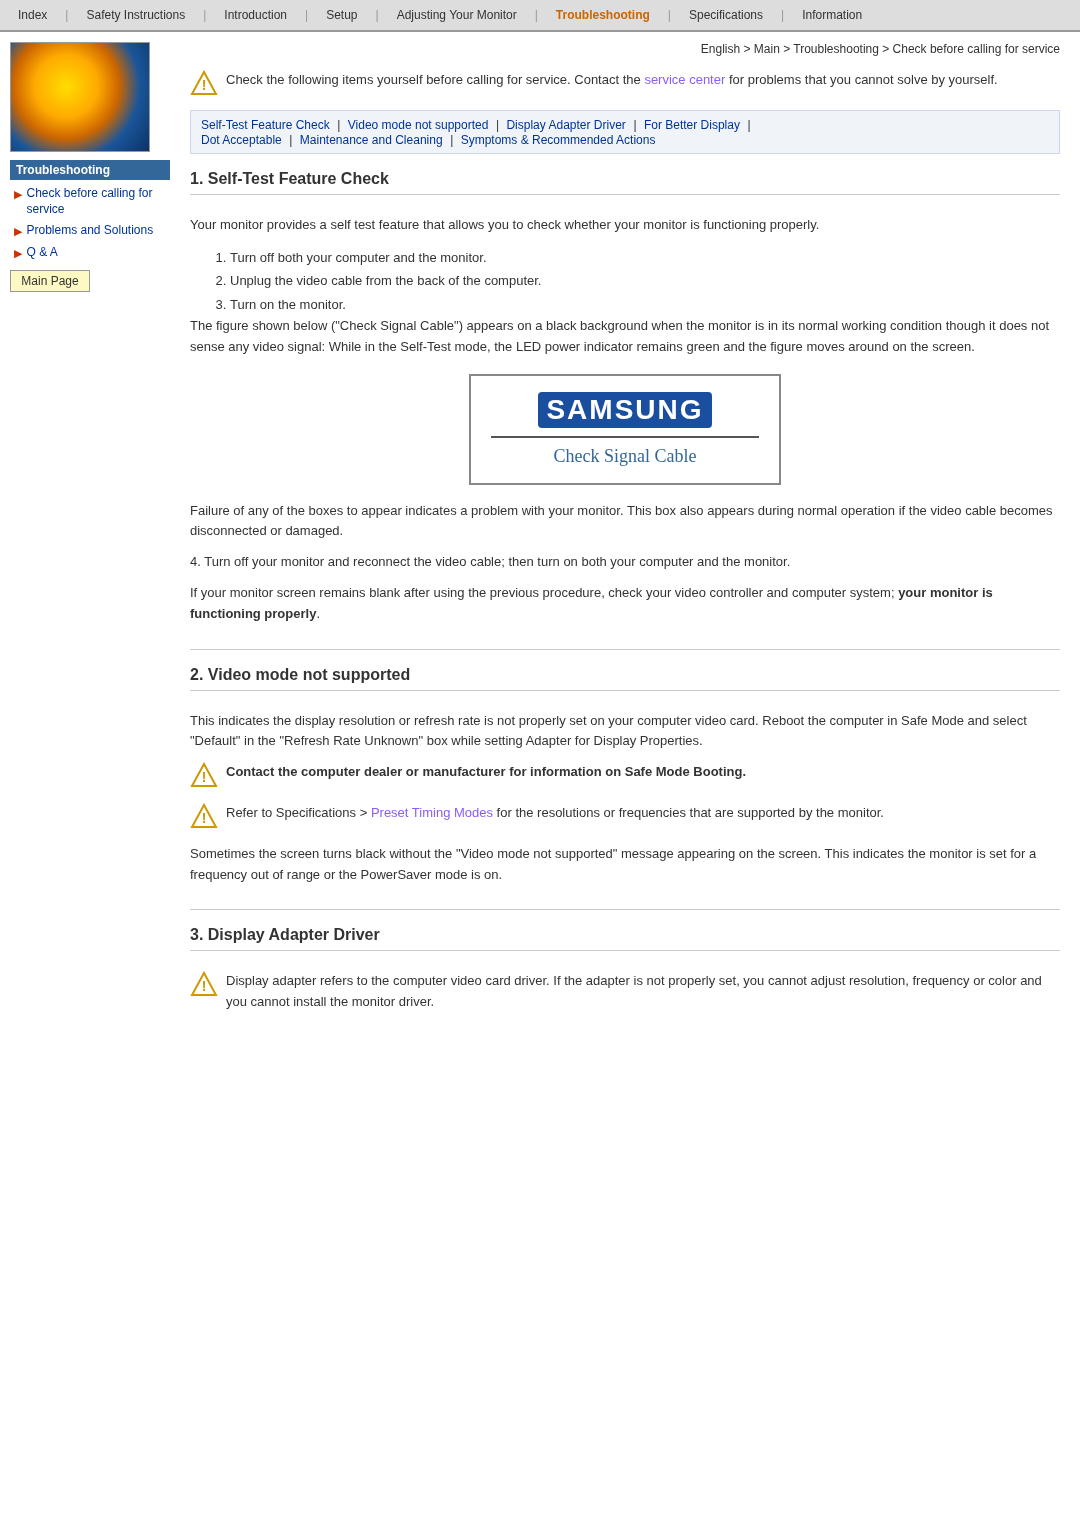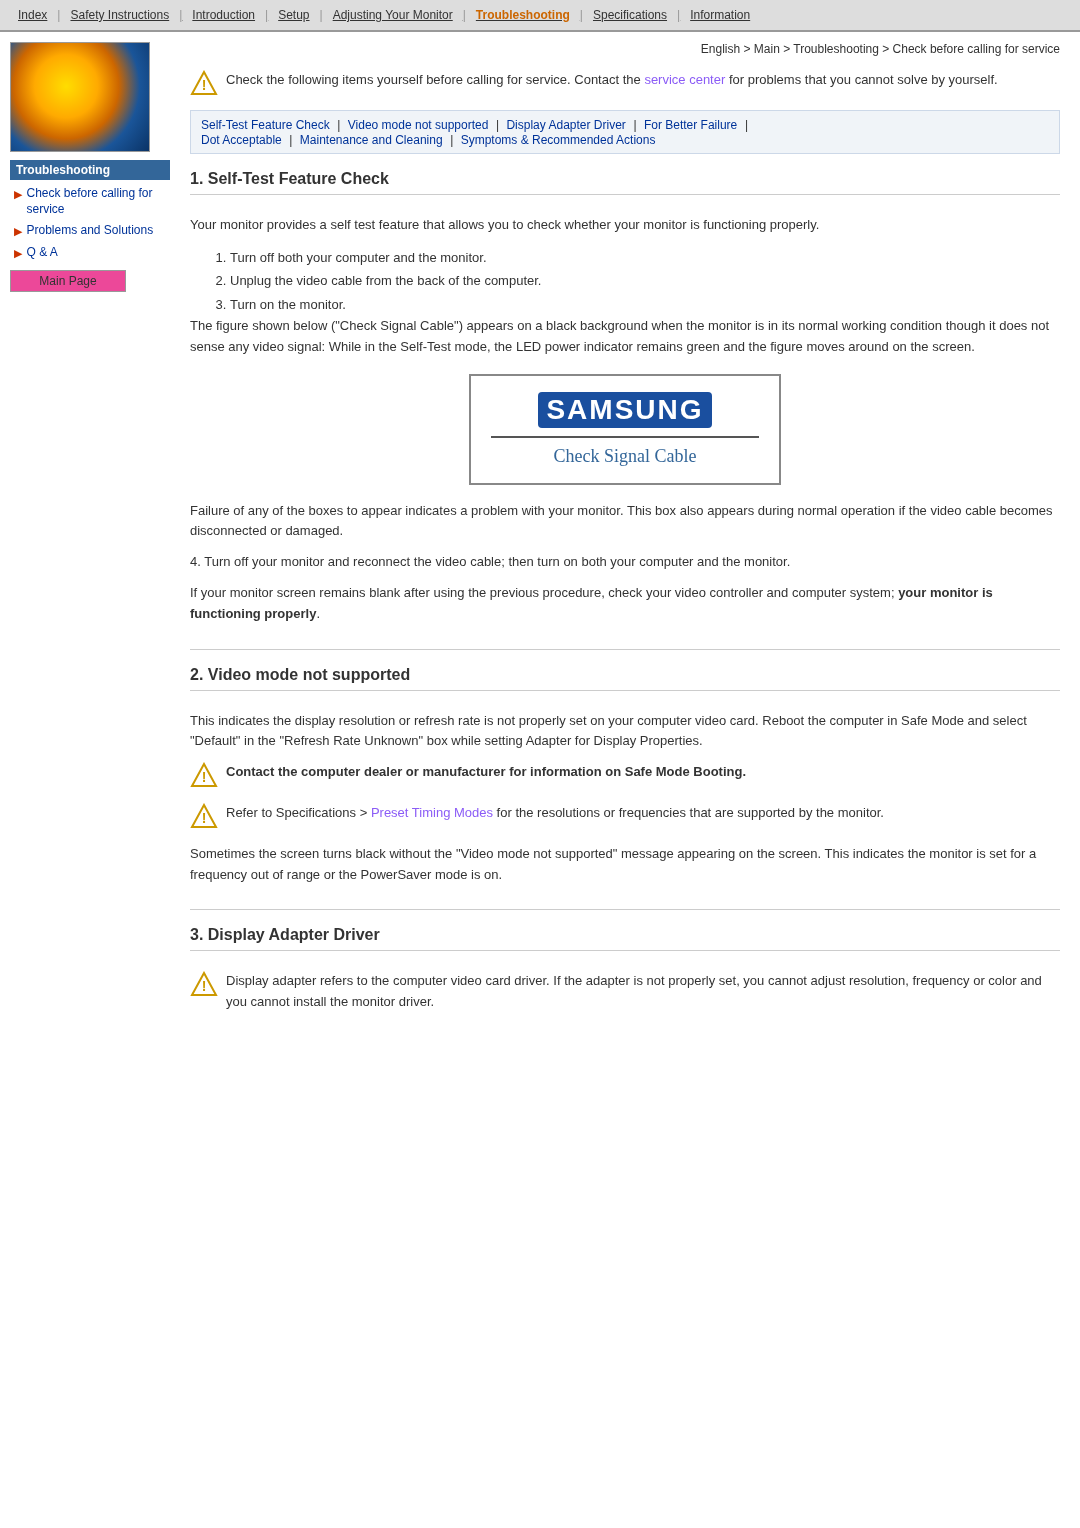--- a/index.html
+++ b/index.html
@@ -5,22 +5,21 @@
     * { margin: 0; padding: 0; box-sizing: border-box; }
     body { font-family: Arial, sans-serif; font-size: 13px; color: #333; background: #fff; width: 1080px; }
 
     
     .nav-bar {
       background: #ddd;
       border-bottom: 2px solid #999;
       display: flex;
       align-items: center;
       padding: 4px 8px;
-      gap: 0;
-      text-decoration: underline;
+      gap: 8px;
     }
     .nav-item {
       padding: 4px 10px;
       font-size: 12px;
       color: #333;
       cursor: pointer;
       white-space: nowrap;
     }
     .nav-item.active {
       color: #cc6600;
@@ -79,29 +78,29 @@
       color: #cc3300;
       font-size: 11px;
       margin-top: 1px;
       flex-shrink: 0;
     }
     .sidebar-nav-item span {
       line-height: 1.3;
     }
     .main-page-btn {
       display: block;
-      background: #ec4899;
+      background: #fef9c3;
       border: 1px solid #999;
       text-align: center;
       padding: 3px 6px;
       font-size: 12px;
       color: #333;
       cursor: pointer;
       margin-top: 8px;
-      width: 116px;
+      width: 80px;
     }
 
     
     .content {
       flex: 1;
       padding: 0 10px;
     }
 
     
     .breadcrumb {
@@ -287,21 +286,21 @@
       </div>
     </div>
 
     <div class="links-bar">
       <a class="link">Self-Test Feature Check</a>
       <span class="separator"> | </span>
       <a class="link">Video mode not supported</a>
       <span class="separator"> | </span>
       <a class="link">Display Adapter Driver</a>
       <span class="separator"> | </span>
-      <a class="link">For Better Failure</a>
+      <a class="link">For Better Display</a>
       <span class="separator"> | </span>
       <br>
       <a class="link">Dot Acceptable</a>
       <span class="separator"> | </span>
       <a class="link">Maintenance and Cleaning</a>
       <span class="separator"> | </span>
       <a class="link">Symptoms &amp; Recommended Actions</a>
     </div>
 
     <div>

